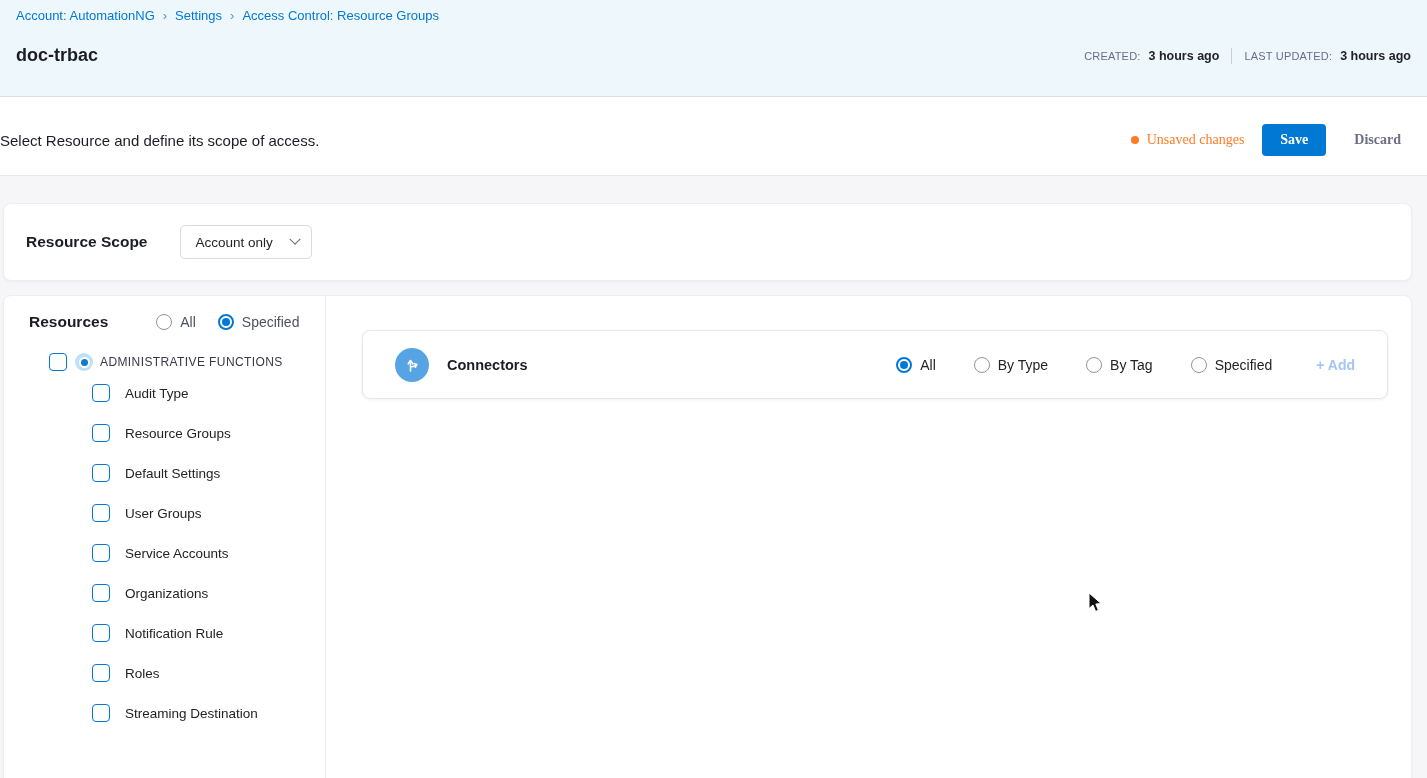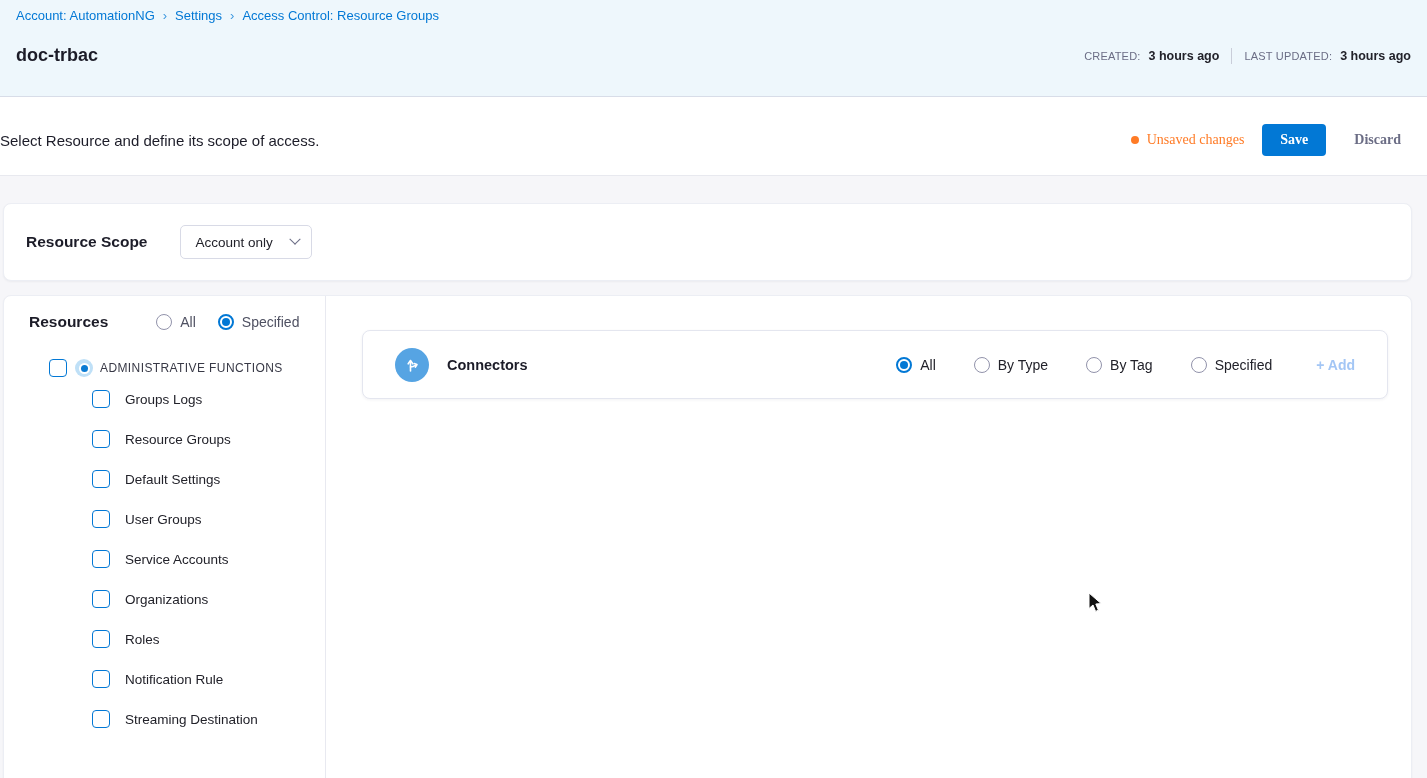--- a/index.html
+++ b/index.html
@@ -60,21 +60,21 @@
   
   .left-col { width:322px; border-right:1px solid #e8e9f0; padding-top:17px; flex-shrink:0; }
   .resources-header { display:flex; align-items:center; padding-left:25px; }
   .resources-label { font-size:15.5px; font-weight:700; color:#1c1c28; margin-right:48px; }
   .radio-opt { display:flex; align-items:center; gap:8px; margin-right:22px; cursor:pointer;
     font-size:14px; color:#4f5162; }
   .radio { width:16px; height:16px; border-radius:50%; border:1.5px solid #9293ab; background:#fff;
     display:inline-flex; align-items:center; justify-content:center; flex-shrink:0; }
   .radio.selected { border:2px solid #0278d5; }
   .radio.selected::after { content:""; width:8px; height:8px; border-radius:50%; background:#0278d5; }
-  .tree { margin-top:26px; }
+  .tree { margin-top:20px; }
   .tree-group { display:flex; align-items:center; padding-left:45px; height:22px; cursor:pointer; }
   .checkbox { width:18px; height:18px; border:1.5px solid #0278d5; border-radius:4px; background:#fff;
     flex-shrink:0; cursor:pointer; }
   .group-badge { width:18px; height:18px; border-radius:50%; background:#bfe0f7; margin-left:8px;
     display:flex; align-items:center; justify-content:center; }
   .group-badge::after { content:""; width:7px; height:7px; border-radius:50%; background:#0b7bd3;
     box-shadow:0 0 0 2px #fff; }
   .group-label { font-size:12px; color:#383946; letter-spacing:.4px; margin-left:7px; }
   .tree-item { display:flex; align-items:center; padding-left:88px; height:40px; cursor:pointer; }
   .tree-item .item-label { font-size:13.5px; color:#22222a; margin-left:15px; }
@@ -156,21 +156,21 @@
 
       <div class="tree">
         <div class="tree-group">
           <span class="checkbox"></span>
           <span class="group-badge"></span>
           <span class="group-label">ADMINISTRATIVE FUNCTIONS</span>
         </div>
 
         <div class="tree-item">
           <span class="checkbox"></span>
-          <span class="item-label">Groups Logs</span>
+          <span class="item-label">Audit Type</span>
         </div>
         <div class="tree-item">
           <span class="checkbox"></span>
           <span class="item-label">Resource Groups</span>
         </div>
         <div class="tree-item">
           <span class="checkbox"></span>
           <span class="item-label">Default Settings</span>
         </div>
         <div class="tree-item">
@@ -180,25 +180,25 @@
         <div class="tree-item">
           <span class="checkbox"></span>
           <span class="item-label">Service Accounts</span>
         </div>
         <div class="tree-item">
           <span class="checkbox"></span>
           <span class="item-label">Organizations</span>
         </div>
         <div class="tree-item">
           <span class="checkbox"></span>
+          <span class="item-label">Notification Rule</span>
+        </div>
+        <div class="tree-item">
+          <span class="checkbox"></span>
           <span class="item-label">Roles</span>
-        </div>
-        <div class="tree-item">
-          <span class="checkbox"></span>
-          <span class="item-label">Notification Rule</span>
         </div>
         <div class="tree-item">
           <span class="checkbox"></span>
           <span class="item-label">Streaming Destination</span>
         </div>
       </div>
     </div>
 
     <div class="right-col">
 

